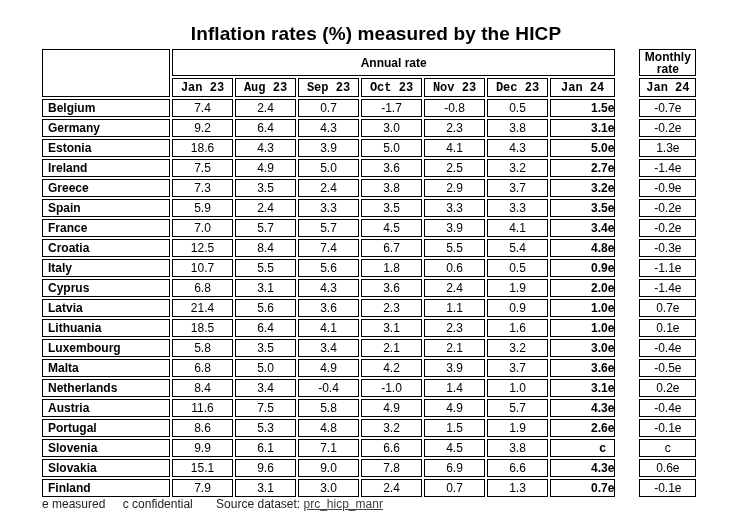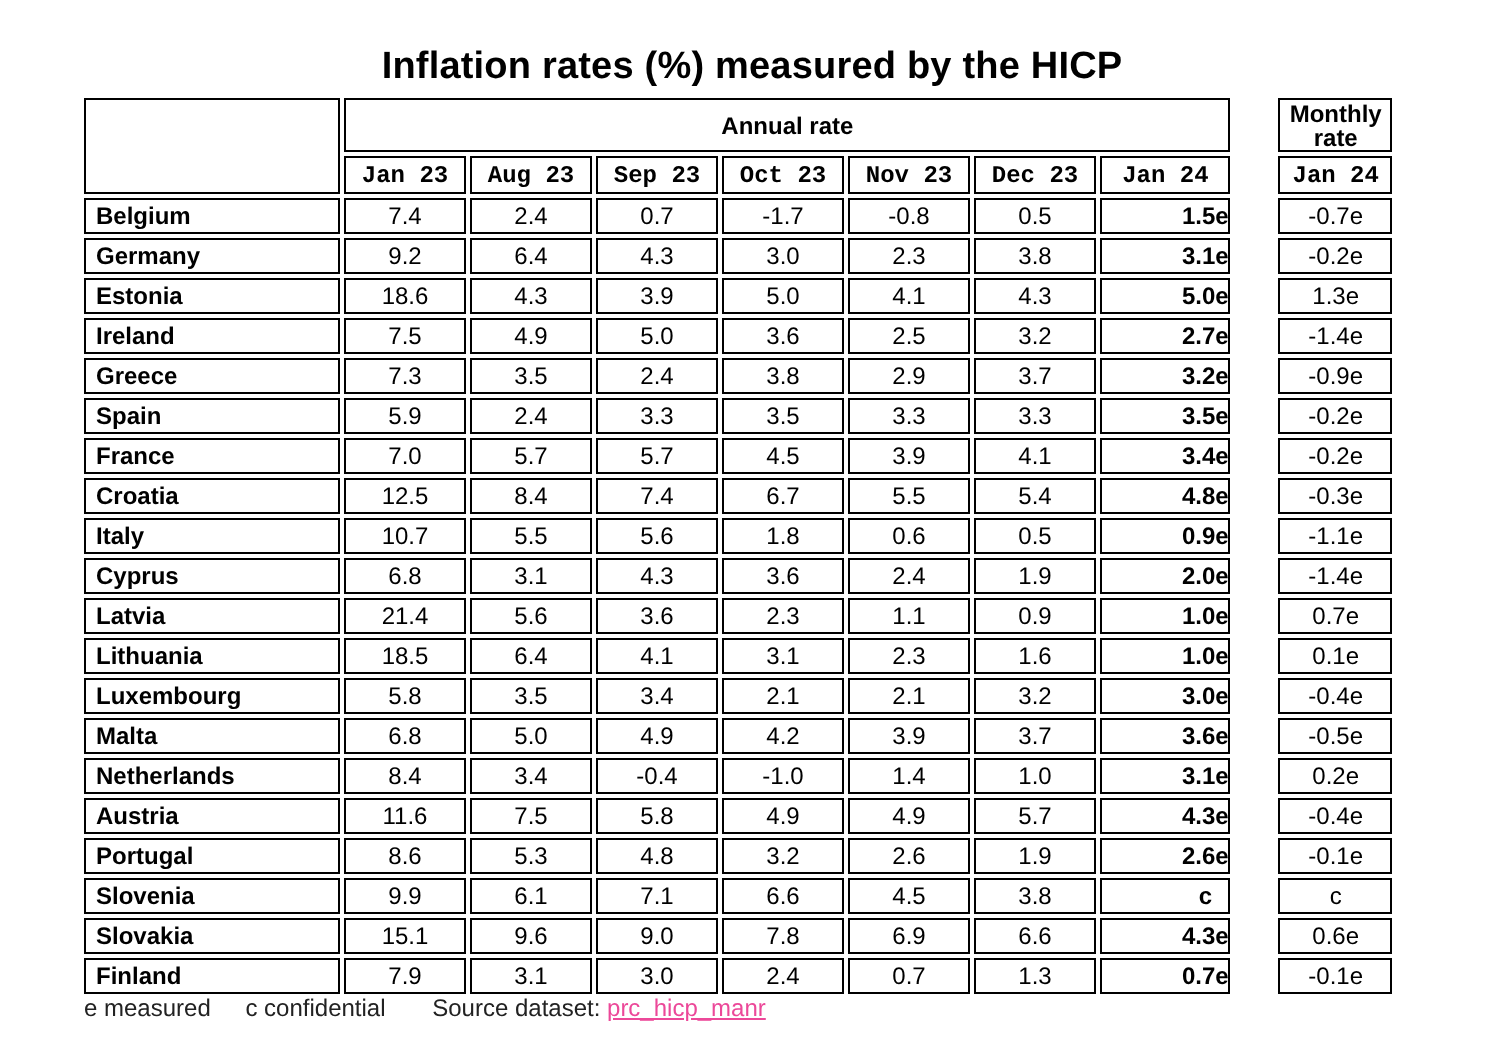--- a/index.html
+++ b/index.html
@@ -89,21 +89,21 @@
   .footer {
     position: absolute;
     top: 497px;
     left: 42px;
     font-size: 12px;
     color: #222;
   }
   .footer .note { margin-right: 14px; }
   .footer .src-label { margin-left: 6px; }
   .footer a.src-link {
-    color: #ec4899;
+    color: #404040;
     text-decoration: underline;
     cursor: pointer;
   }
 </style>
 </head>
 <body>
 
 <div class="page">
 
   <div class="title">Inflation rates (%) measured by the HICP</div>
@@ -296,21 +296,21 @@
             <td class="val">4.9</td>
             <td class="val">5.7</td>
             <td class="val bold">4.3e</td>
           </tr>
           <tr>
             <th class="country">Portugal</th>
             <td class="val">8.6</td>
             <td class="val">5.3</td>
             <td class="val">4.8</td>
             <td class="val">3.2</td>
-            <td class="val">2.6</td>
+            <td class="val">1.5</td>
             <td class="val">1.9</td>
             <td class="val bold">2.6e</td>
           </tr>
           <tr>
             <th class="country">Slovenia</th>
             <td class="val">9.9</td>
             <td class="val">6.1</td>
             <td class="val">7.1</td>
             <td class="val">6.6</td>
             <td class="val">4.5</td>

